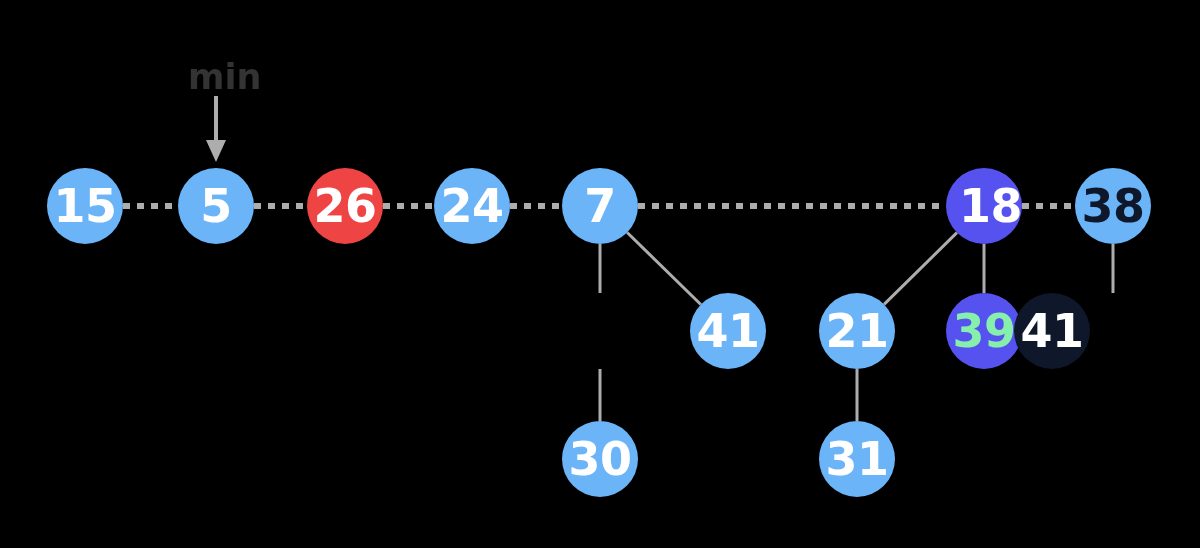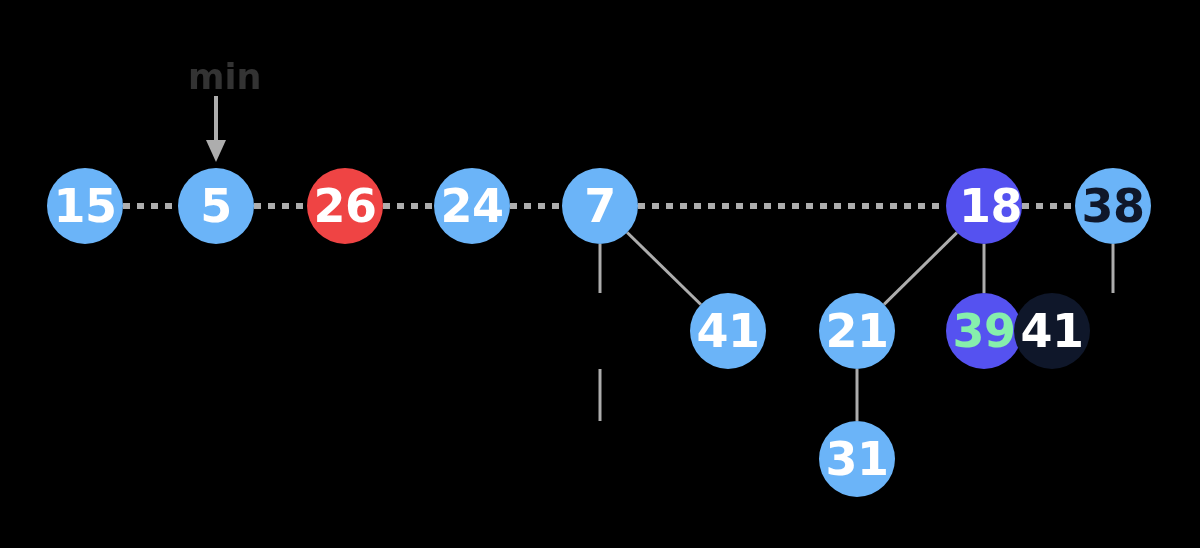--- a/index.html
+++ b/index.html
@@ -108,20 +108,23 @@
       </div>
       <div class="node" style="left: 819px; top: 293px; width: 76px; height: 76px; background: rgb(107, 180, 248);">
         <span class="node-label" style="color: rgb(255, 255, 255);">21</span>
       </div>
       <div class="node" style="left: 946px; top: 293px; width: 76px; height: 76px; background: rgb(85, 82, 240);">
         <span class="node-label" style="color: #86efac;">39</span>
       </div>
       <div class="node" style="left: 1014px; top: 293px; width: 76px; height: 76px; background: #0f172a;">
         <span class="node-label" style="color: rgb(255, 255, 255);">41</span>
       </div>
+      <div class="node" style="left: 562px; top: 421px; width: 76px; height: 76px; background: rgb(107, 180, 248);">
+        <span class="node-label" style="color: rgb(255, 255, 255);">30</span>
+      </div>
       <div class="node" style="left: 819px; top: 421px; width: 76px; height: 76px; background: rgb(107, 180, 248);">
         <span class="node-label" style="color: rgb(255, 255, 255);">31</span>
       </div>
     </div>
 
   <div id="min-annotation">
     <div id="min-label" style="left: 188px; top: 60px;">min</div>
     <svg id="min-arrow" width="1200" height="548" viewBox="0 0 1200 548" style="left:0;top:0;">
         <line x1="216" y1="96" x2="216" y2="142" stroke="#ADADAD" stroke-width="4"></line>
         <polygon points="206,140 226,140 216,162" fill="#ADADAD"></polygon>

